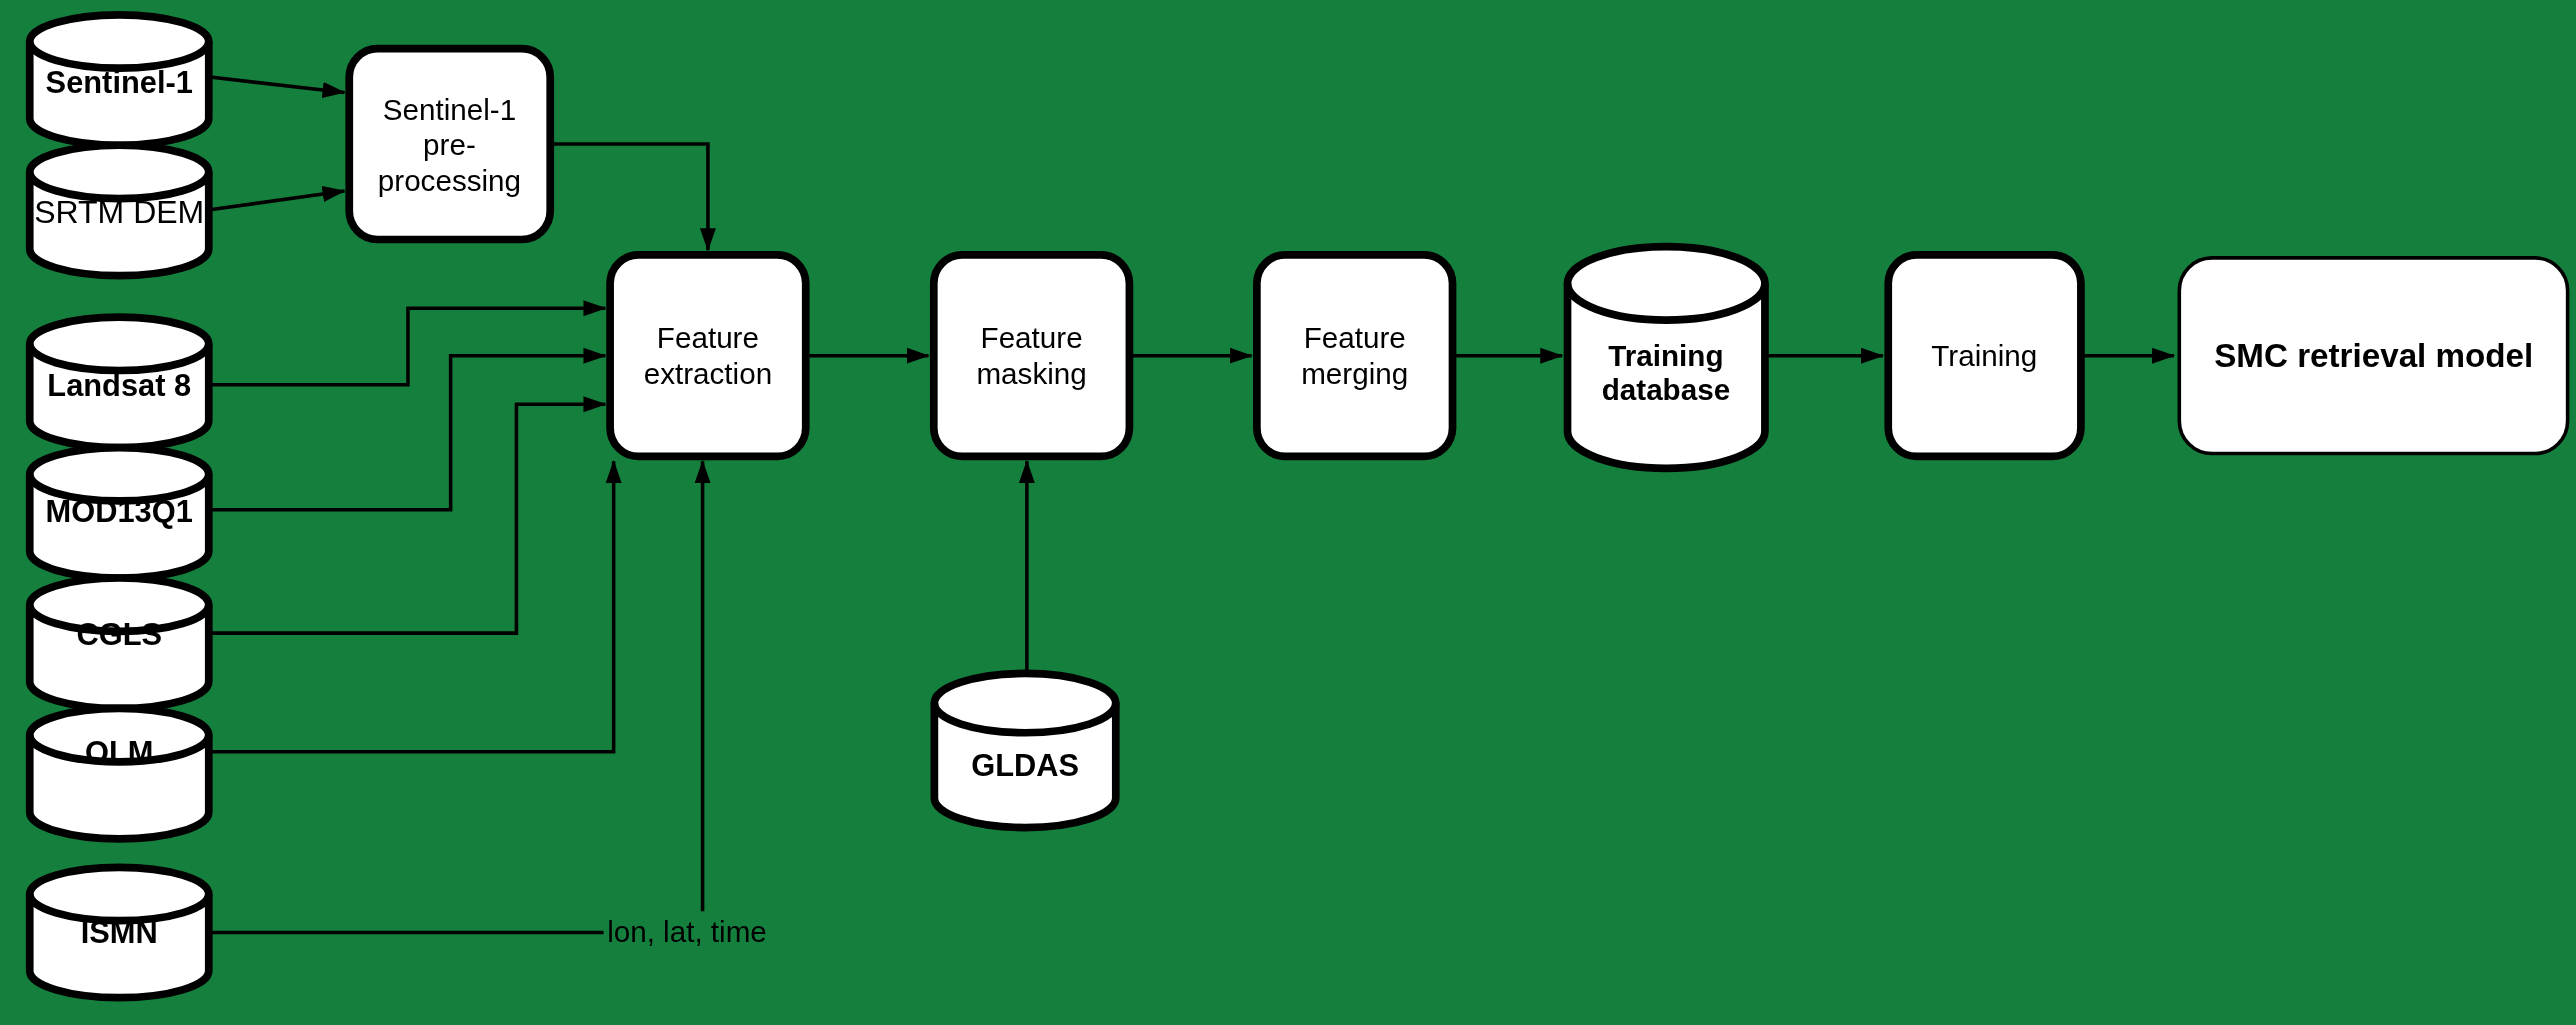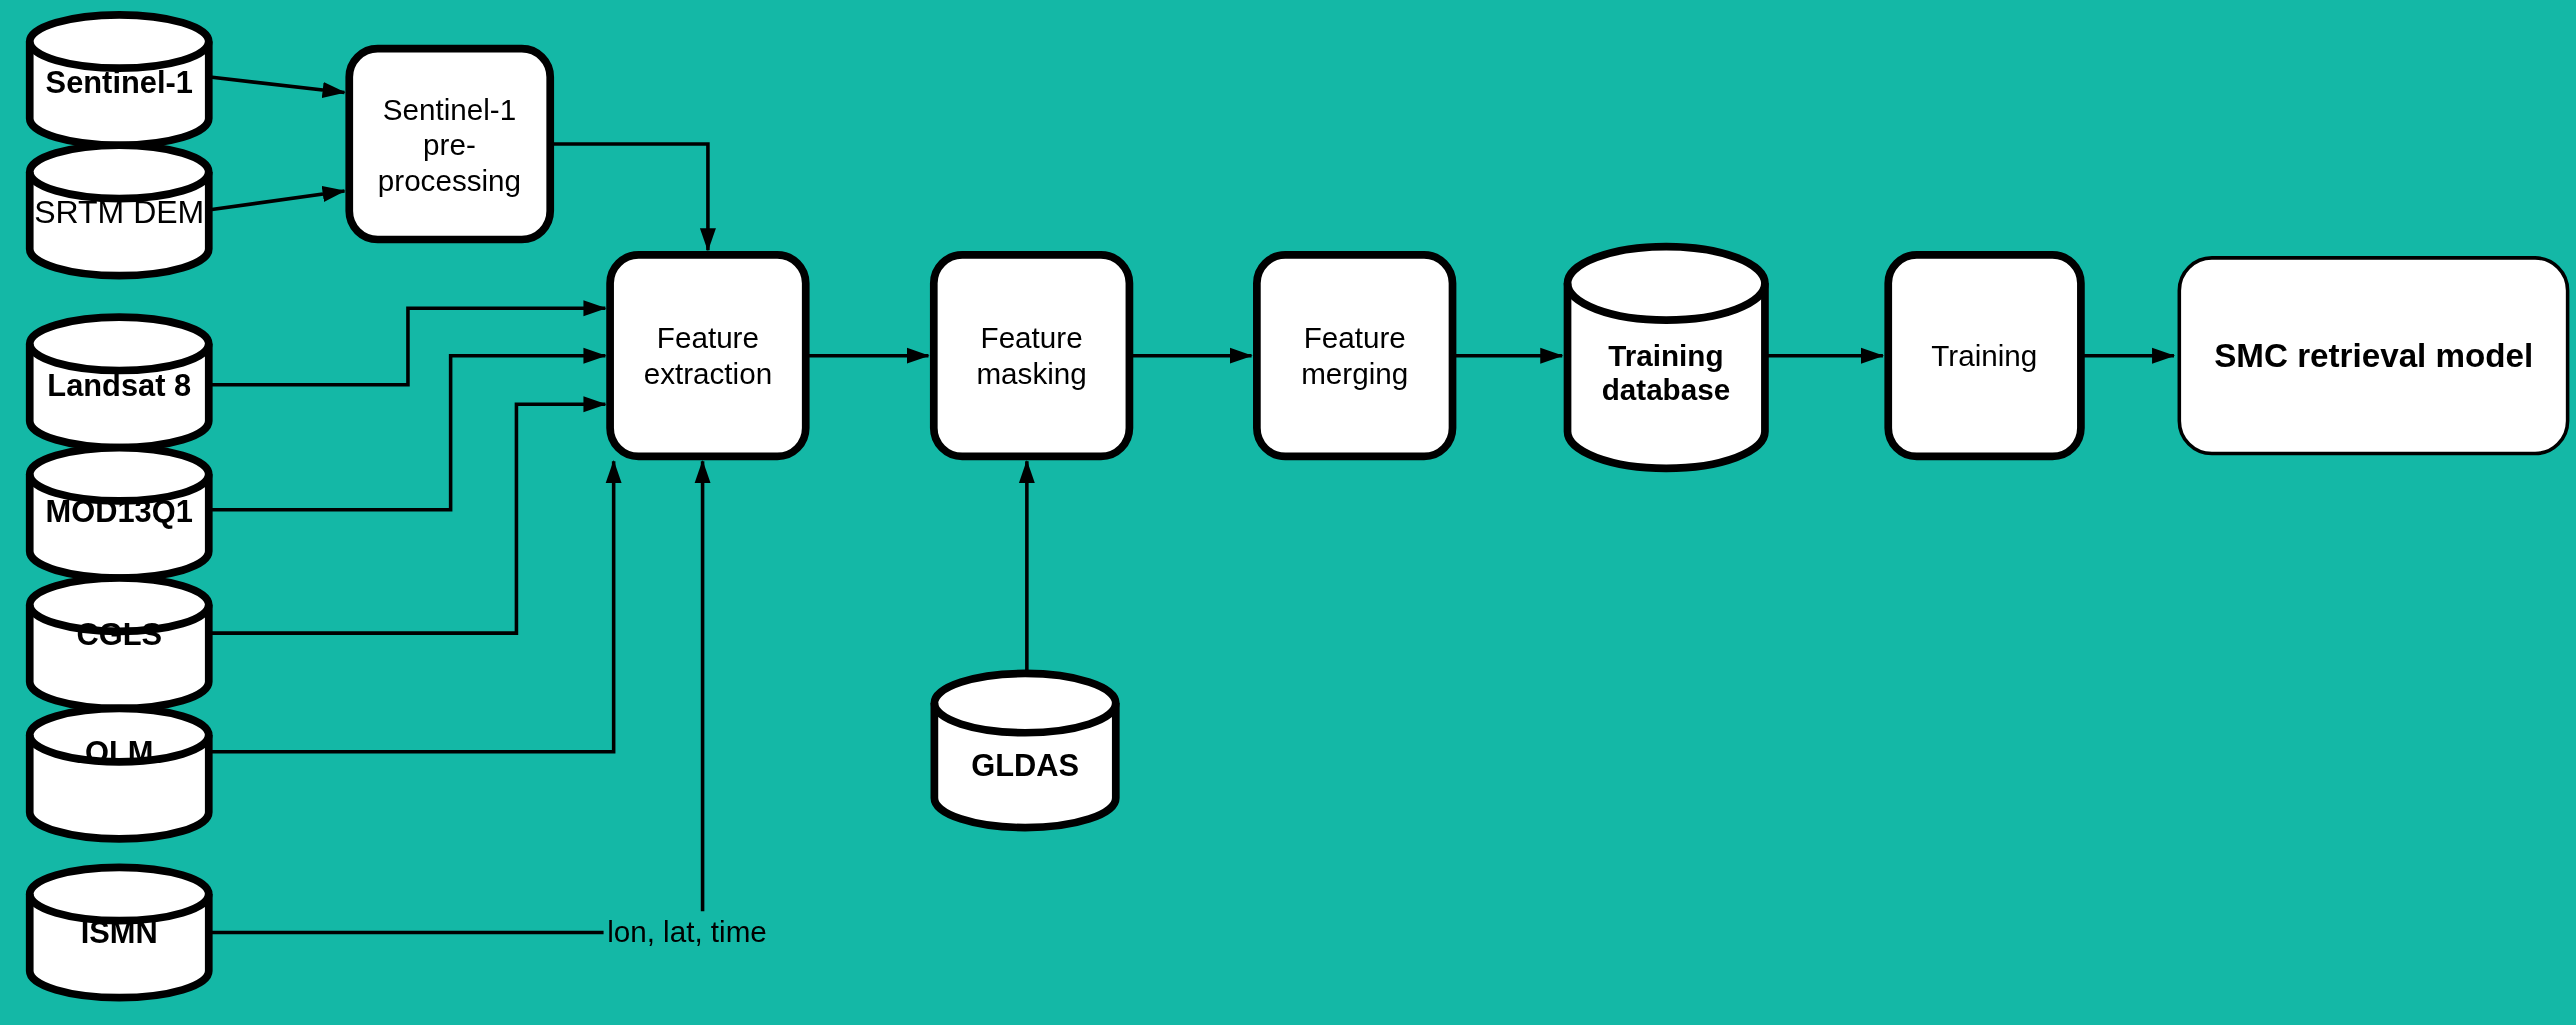--- a/index.html
+++ b/index.html
@@ -3,21 +3,21 @@
 <meta charset="utf-8">
 <style>
   html, body {
     margin: 0;
     padding: 0;
     background: #ffffff;
   }
   .canvas-wrap {
     width: 2576px;
     height: 1025px;
-    background: #14b8a6;
+    background: #15803d;
     position: relative;
   }
   svg { display: block; }
   
   .shape {
     fill: #ffffff;
     stroke: #000000;
     stroke-width: 13;
   }
   .shape-thin {

